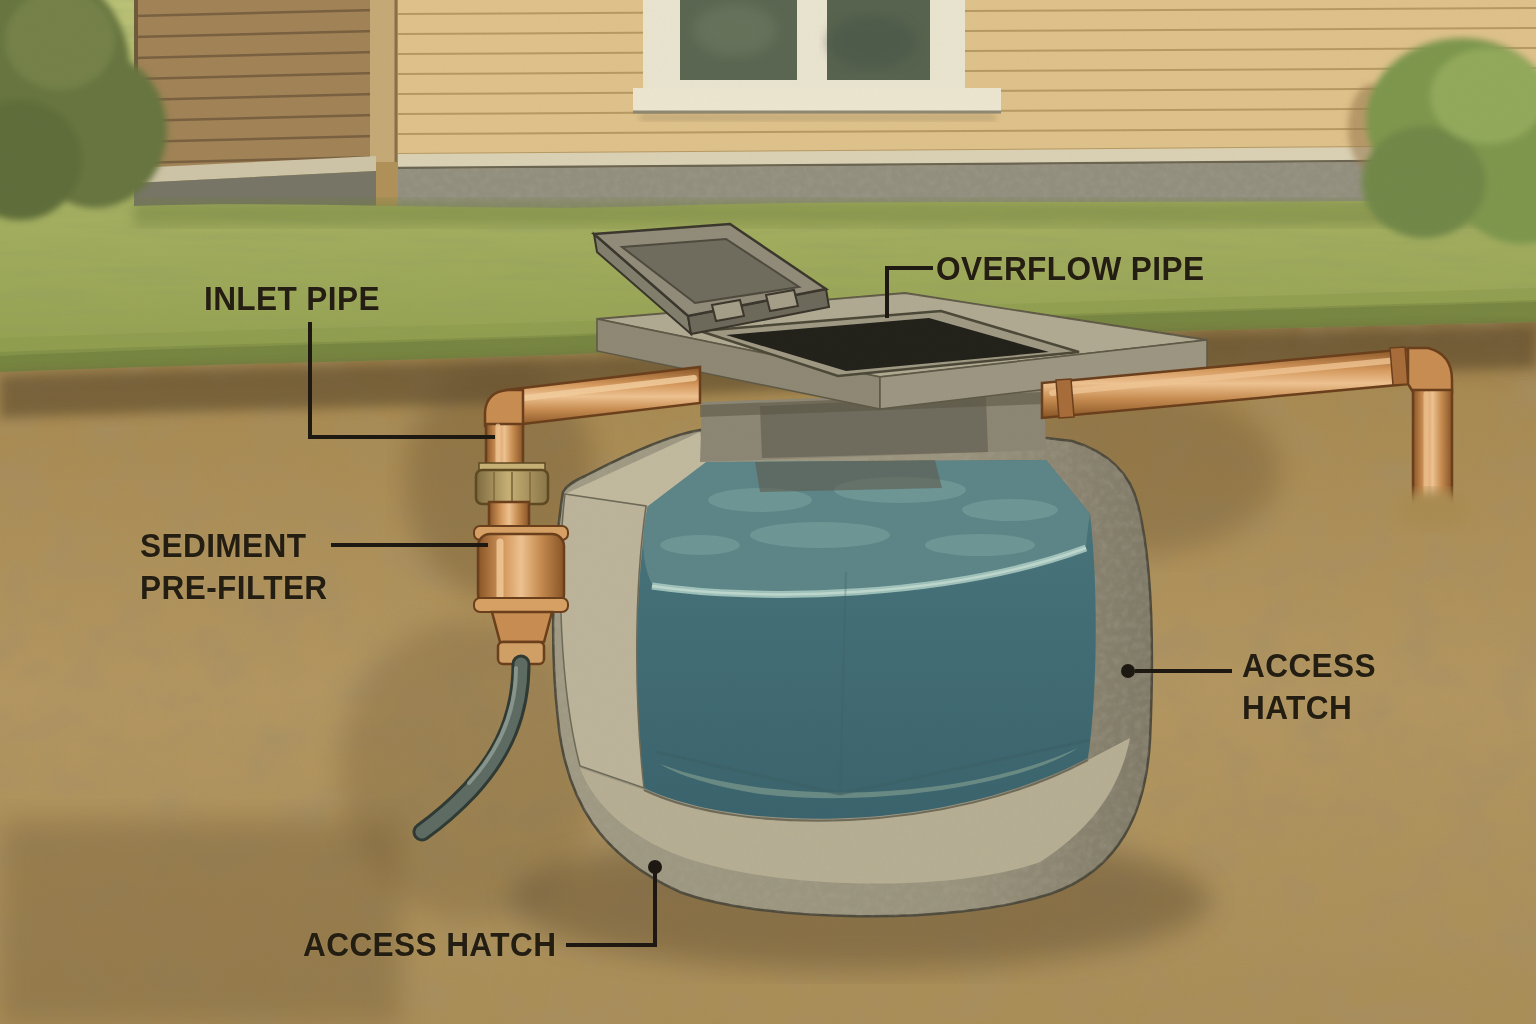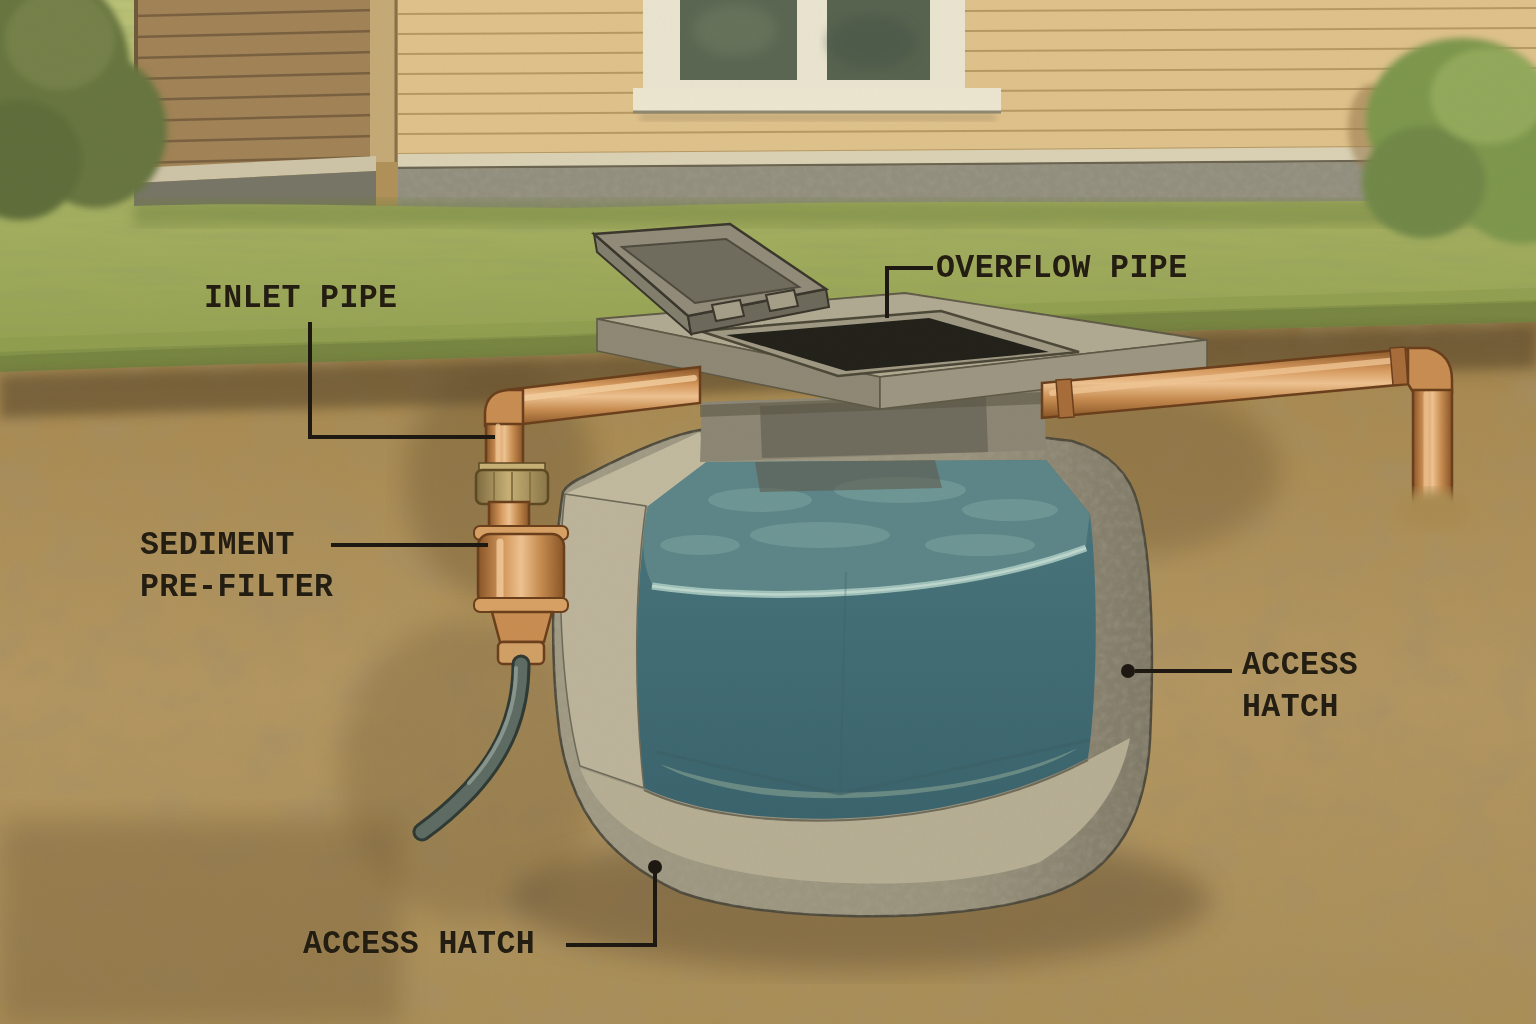--- a/index.html
+++ b/index.html
@@ -1,17 +1,17 @@
 <!DOCTYPE html>
 <html><head>
 <meta charset="utf-8">
 <style>
   html,body{margin:0;padding:0;background:#2b2620;}
   #stage{position:relative;width:1536px;height:1024px;overflow:hidden;background:#b1925a;
-         font-family:Liberation Mono, monospace;}
+         font-family:Liberation Sans, sans-serif;}
   #scene{position:absolute;left:0;top:0;}
   .label{position:absolute;font-weight:700;color:#231d12;font-size:34px;line-height:42px;
          letter-spacing:.4px;white-space:nowrap;transform:scaleX(.93);transform-origin:left top;
          text-shadow:0 0 2px rgba(210,190,140,.25);}
 </style>
 </head>
 <body>
 
 <div id="stage">
 <svg id="scene" width="1536" height="1024" viewBox="0 0 1536 1024">

